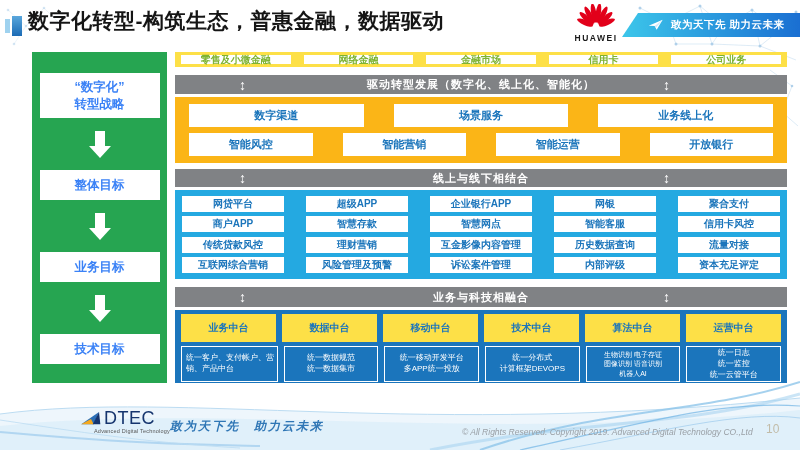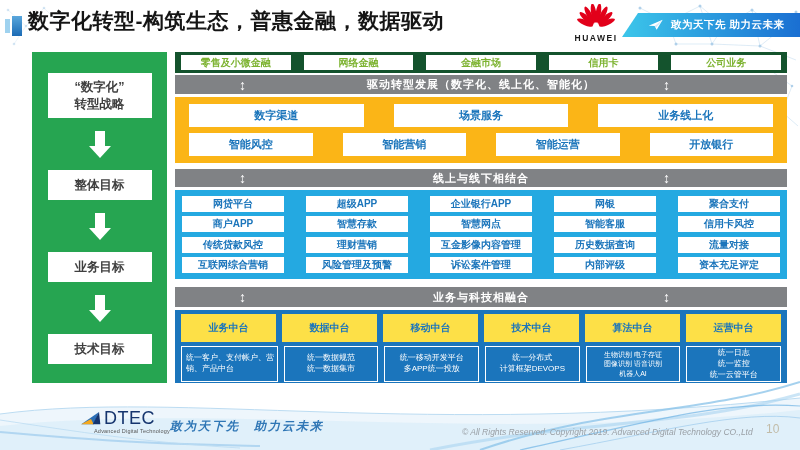--- a/index.html
+++ b/index.html
@@ -24,31 +24,31 @@
   .top-banner{position:absolute;right:0;top:13px;width:178px;height:24px;
               background:linear-gradient(90deg,#3cc6ea,#1a6fd2);
               clip-path:polygon(16px 0,100% 0,100% 100%,0 100%);
               display:flex;align-items:center;gap:7px;padding-left:26px;box-sizing:border-box;}
   .top-banner .slogan{color:#fff;font-size:10.5px;font-weight:bold;letter-spacing:.5px;}
 
   
   .sidebar{position:absolute;left:32px;top:52px;width:135px;height:331px;background:#26a551;
            display:flex;flex-direction:column;align-items:center;justify-content:space-between;
            padding:21px 0 19px;box-sizing:border-box;}
-  .side-box{width:104px;background:#fff;color:#404040;font-weight:bold;font-size:12.5px;
+  .side-box{width:120px;background:#fff;color:#3b82f6;font-weight:bold;font-size:12.5px;
             display:flex;align-items:center;justify-content:center;text-align:left;line-height:1.3;}
   .side-box.big{height:45px;}
   .side-box.sm{height:30px;}
   .darrow{display:flex;flex-direction:column;align-items:center;}
   .darrow .stem{width:10px;height:15px;background:#fff;}
   .darrow .head{width:0;height:0;border-left:11px solid transparent;
                 border-right:11px solid transparent;border-top:12px solid #fff;}
 
   
-  .green-row{position:absolute;left:175px;top:52px;width:612px;height:21px;background:#14532d;
+  .green-row{position:absolute;left:175px;top:52px;width:612px;height:15px;background:#fde047;
              display:flex;gap:13px;padding:3px 6px;box-sizing:border-box;}
   .green-row .cell{flex:1;background:#fff;color:#7db331;font-weight:bold;font-size:10px;
                    display:flex;align-items:center;justify-content:center;}
 
   .gray-banner{position:absolute;left:175px;width:612px;background:#808285;color:#fff;
                display:flex;align-items:center;justify-content:center;
                font-size:11px;font-weight:bold;letter-spacing:1px;}
   .gb1{top:75px;height:19px;}
   .gb2{top:169px;height:18px;}
   .gb3{top:287px;height:20px;}

